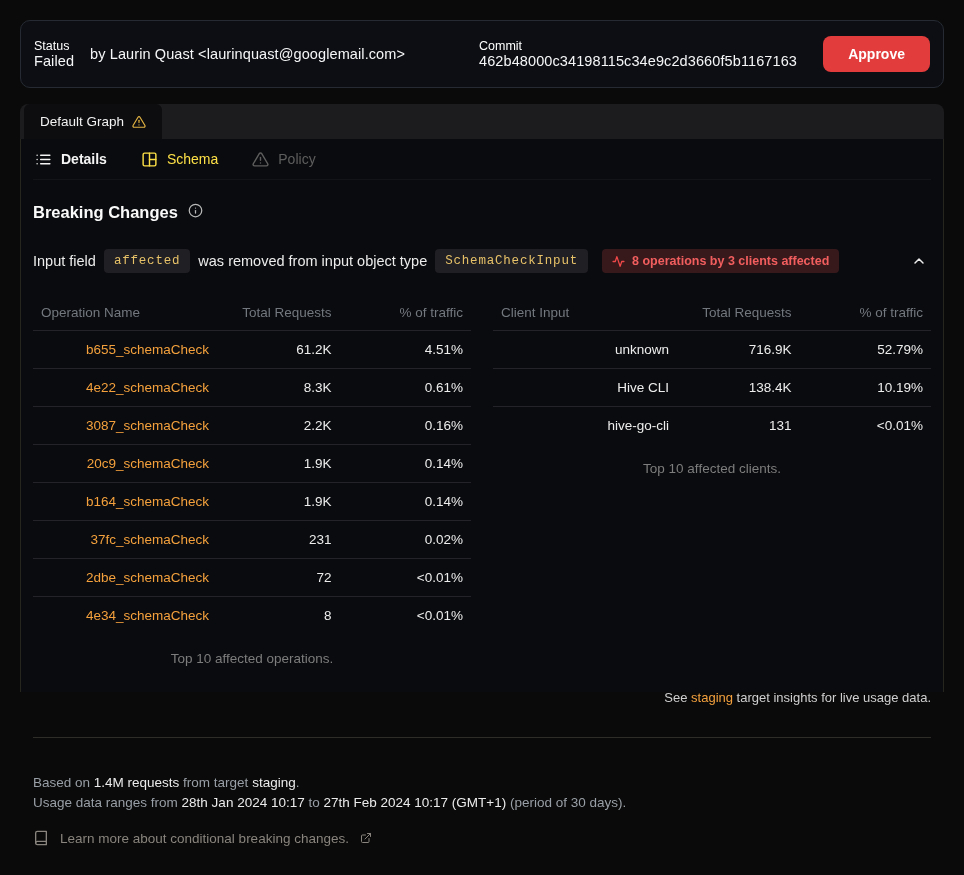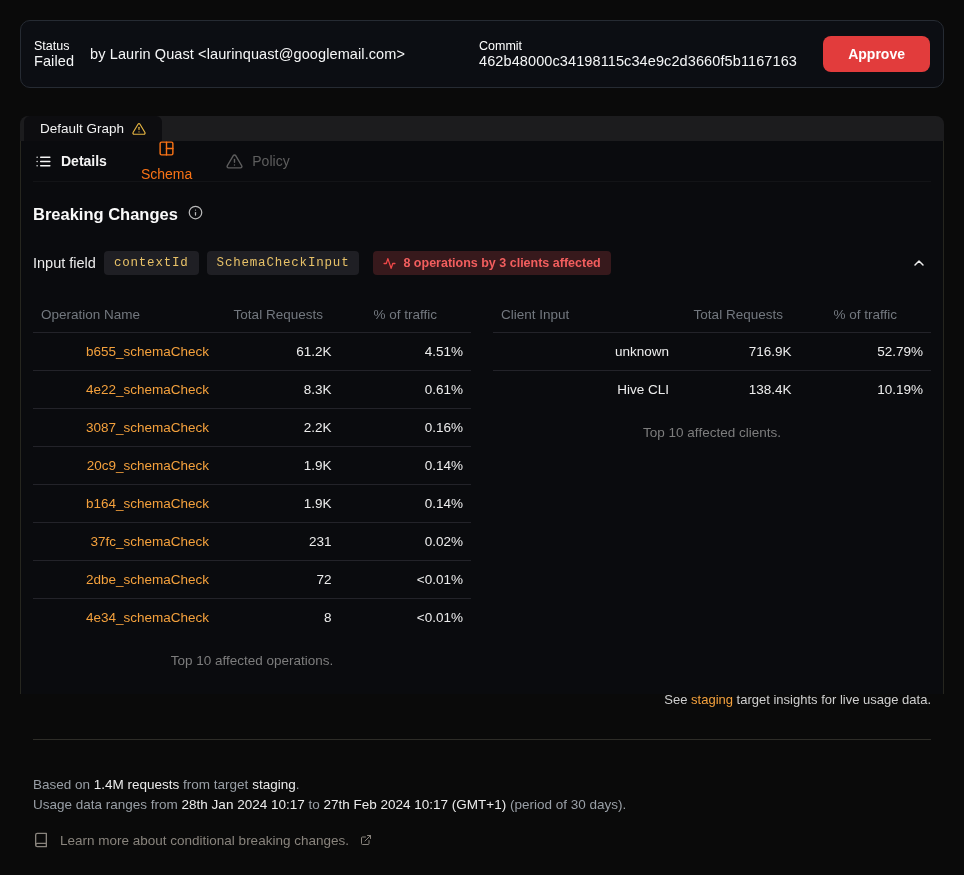--- a/index.html
+++ b/index.html
@@ -13,57 +13,57 @@
     padding:0 13px; gap:16px; }
   .meta-col .lbl { font-size:12.5px; color:#ffffff; margin-bottom:0; }
   .meta-col .val { font-size:14.5px; color:#f5f6f7; font-weight:400; letter-spacing:.1px; }
   .meta-col.commit { margin-left:58px; }
   .meta-col.commit .val { font-weight:500; }
   .approve-btn { margin-left:auto; background:#e23c3c; color:#ffffff; border:none;
     font-family:inherit; font-size:14px; font-weight:700; padding:10px 25px;
     border-radius:8px; cursor:pointer; }
 
   
-  .tab-strip { margin:28px 20px 0 20px; height:25px; background:#1c1c1e;
+  .tab-strip { margin:16px 20px 0 20px; height:35px; background:#1c1c1e;
     border-radius:8px 8px 0 0; display:flex; align-items:stretch; padding-left:4px; }
   .graph-tab { background:#0d0d10; border-radius:6px 6px 0 0; display:flex;
     align-items:center; gap:8px; padding:0 16px; color:#f2f2f2; font-size:13.5px;
     cursor:pointer; }
   .warn-gold { color:#e3b341; }
 
   
   .content { margin:0 20px; height:553px; background:#0a0b0e;
     border-left:1px solid #26261f; border-right:1px solid #26261f; padding:0 12px; }
 
   .subnav { height:41px; display:flex; align-items:center; gap:34px; padding-left:2px;
     border-bottom:1px solid rgba(255,255,255,0.04); }
   .subnav-item { display:flex; align-items:center; gap:9px; font-size:14px; cursor:pointer; }
   .subnav-item.active { color:#f4f4f4; font-weight:700; }
-  .subnav-item.idle { color:#f97316;flex-direction:column; }
+  .subnav-item.idle { color:#fde047; }
   .subnav-item.dim { color:#5e5e5e; }
 
   .section-head { margin-top:23px; display:flex; align-items:flex-start; gap:10px; }
   .section-title { color:#fafafa; font-size:16.5px; font-weight:700; }
   .info-ic { color:#b9b9b9; cursor:pointer; }
 
   .change-row { margin-top:27px; display:flex; align-items:center; gap:8px; cursor:pointer; }
   .change-text { color:#ececec; font-size:14.5px; }
   .code-chip { background:#1f1f24; border-radius:4px; padding:5px 10px;
     font-family:"Liberation Mono","DejaVu Sans Mono",monospace; font-size:12.5px;
     color:#e8c268; letter-spacing:.8px; }
   .affected-badge { background:#37191c; border-radius:4px; padding:5px 10px;
     display:flex; align-items:center; gap:7px; color:#f25e5e; font-size:12.5px;
     font-weight:700; margin-left:6px; }
   .chev { margin-left:auto; color:#ececec; cursor:pointer; margin-right:4px; }
 
   
   .tables { margin-top:22px; display:flex; gap:22px; }
   .tcol { flex:1; }
   table { width:100%; border-collapse:collapse; }
-  th { color:#73787f; font-size:13.5px; font-weight:400; padding:10px 8px; }
+  th { color:#73787f; font-size:13.5px; font-weight:400; padding:10px 8px; text-align:right; }
   th:first-child { text-align:left; }
   td { font-size:13.5px; padding:11px 8px; text-align:right; color:#ededed; }
   td:first-child { text-align:right; }
   thead tr { border-bottom:1px solid #232329; }
   tbody tr { border-bottom:1px solid #232329; }
   tbody tr:last-child { border-bottom:none; }
   col.c-name { width:42%; } col.c-req { width:28%; } col.c-pct { width:30%; }
   .op-link { color:#f4a13d; text-decoration:none; cursor:pointer; }
   .caption { text-align:center; color:#7d7d7d; font-size:13.5px; margin-top:17px; }
   .insights-note { text-align:right; color:#cfcfcf; font-size:13px; margin-top:24px; }
@@ -153,21 +153,22 @@
       <svg width="15" height="15" viewBox="0 0 24 24" fill="none" stroke="currentColor" stroke-width="2" stroke-linecap="round" stroke-linejoin="round">
           <circle cx="12" cy="12" r="10"></circle>
           <line x1="12" y1="16" x2="12" y2="12"></line>
           <line x1="12" y1="8" x2="12.01" y2="8"></line>
         </svg>
     </span>
   </div>
 
   <div class="change-row">
     <span class="change-text">Input field</span>
-    <span class="code-chip">contextId</span>
+    <span class="code-chip">affected</span>
+    <span class="change-text">was removed from input object type</span>
     <span class="code-chip">SchemaCheckInput</span>
     <span class="affected-badge">
       <span>
         <svg width="13" height="13" viewBox="0 0 24 24" fill="none" stroke="#ef4848" stroke-width="2.4" stroke-linecap="round" stroke-linejoin="round">
             <polyline points="22 12 18 12 15 21 9 3 6 12 2 12"></polyline>
           </svg>
       </span>
       <span>8 operations by 3 clients affected</span>
     </span>
     <span class="chev">
@@ -257,20 +258,25 @@
           <tr>
             <td>unknown</td>
             <td>716.9K</td>
             <td>52.79%</td>
           </tr>
           <tr>
             <td>Hive CLI</td>
             <td>138.4K</td>
             <td>10.19%</td>
           </tr>
+          <tr>
+            <td>hive-go-cli</td>
+            <td>131</td>
+            <td>&lt;0.01%</td>
+          </tr>
         </tbody>
       </table>
       <div class="caption">Top 10 affected clients.</div>
     </div>
   </div>
 
   <div class="insights-note">
     <span class="pre">See </span><a class="link-orange">staging</a><span class="post"> target insights for live usage data.</span>
   </div>
 

